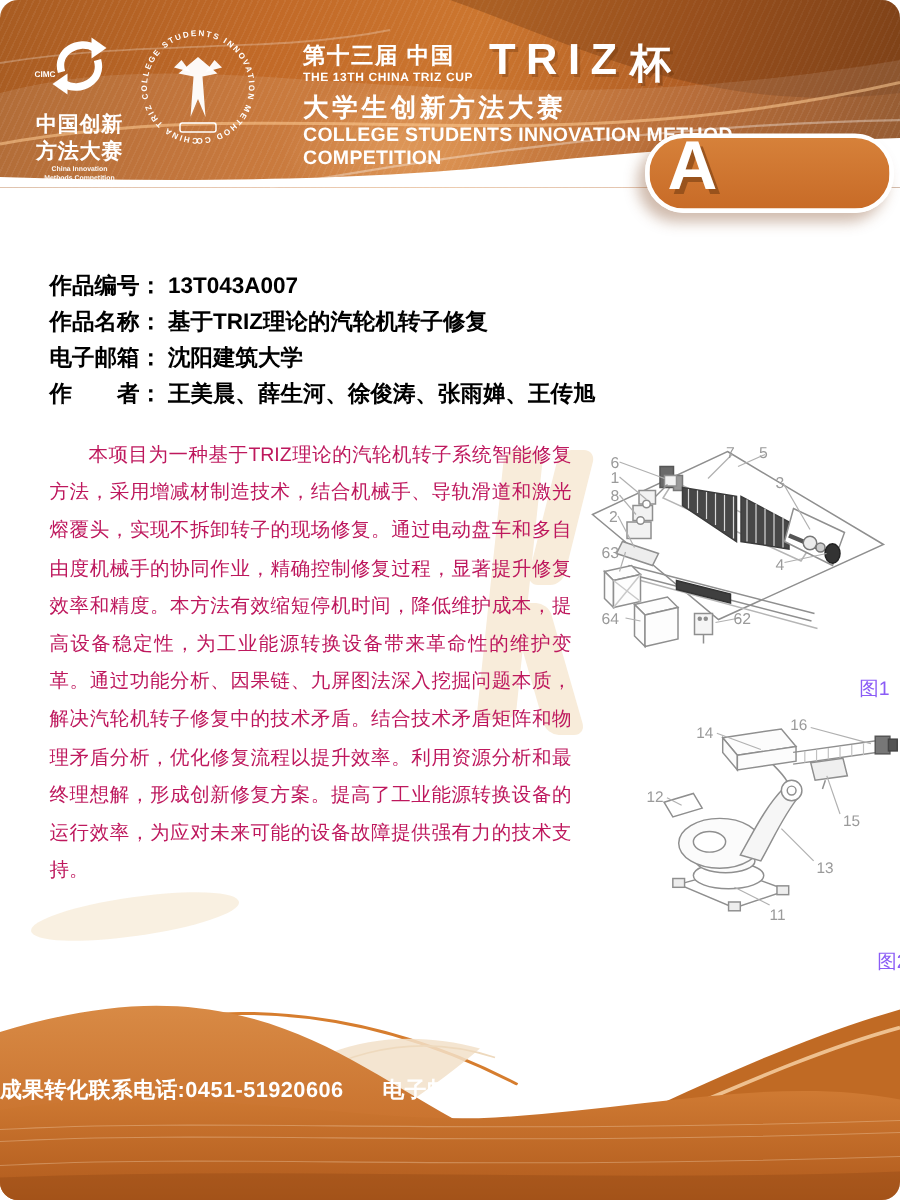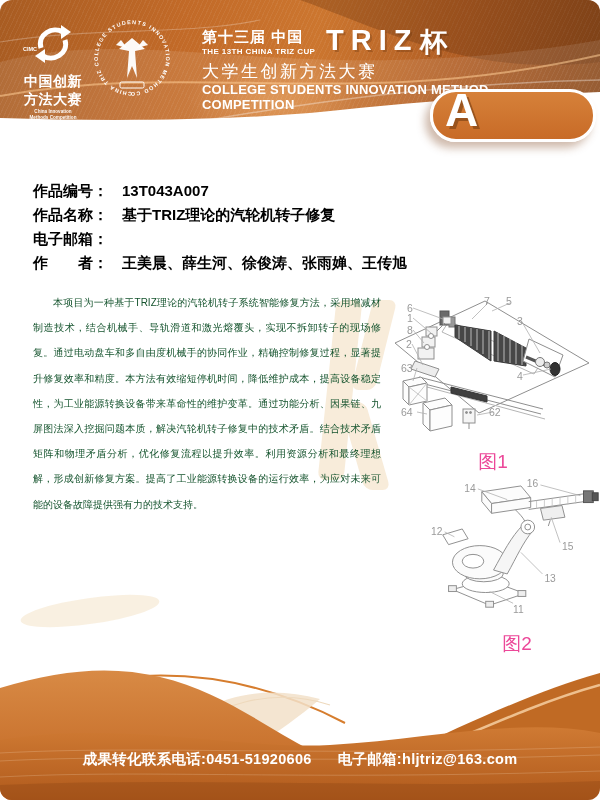--- a/index.html
+++ b/index.html
@@ -28,21 +28,21 @@
   .edition{position:absolute;left:0;top:2px;font-size:15px;font-weight:800;letter-spacing:1px;}
   .cup-en{position:absolute;left:0;top:21px;font-size:8px;font-weight:700;letter-spacing:.4px;}
   .triz-big{
     position:absolute;left:124px;top:-2px;font-size:29px;font-weight:800;
     letter-spacing:7px;text-shadow:2px 2px 0 rgba(110,55,15,.35);
   }
   .cup-cn{
     position:absolute;left:218px;top:-2px;font-size:27px;font-weight:800;
     text-shadow:2px 2px 0 rgba(110,55,15,.45);
   }
-  .event-cn{position:absolute;left:0;top:34px;font-size:17px;font-weight:400;letter-spacing:2.5px;}
+  .event-cn{position:absolute;left:0;top:34px;font-size:17px;font-weight:700;letter-spacing:2.5px;}
   .event-en{position:absolute;left:0;top:56px;font-size:13px;font-weight:700;letter-spacing:.2px;}
   
   .badge{
     position:absolute;left:430px;top:89px;width:160px;height:47px;
     background:linear-gradient(180deg,#d6813a,#c86b27);
     border:3px solid #ffffff;border-radius:26px;
     box-shadow:-5px 6px 9px rgba(120,60,20,.35);
     display:flex;align-items:center;z-index:5;
   }
   .badge-letter{
@@ -54,36 +54,36 @@
   
   .wm{position:absolute;background:#f8ecda;z-index:0;}
   .wm1{left:327px;top:300px;width:26px;height:180px;transform:skewX(-6deg);border-radius:8px;}
   .wm2{left:362px;top:300px;width:24px;height:90px;transform:skewX(-14deg);border-radius:8px;}
   .wm3{left:352px;top:402px;width:26px;height:88px;transform:skewX(16deg);border-radius:8px;}
   .wm4{left:20px;top:598px;width:140px;height:26px;border-radius:50%;transform:rotate(-8deg);opacity:.8;}
   
   .meta{position:absolute;left:33px;top:179px;z-index:2;}
   .meta-row{display:flex;font-size:15px;font-weight:700;color:#000;line-height:24px;}
   .meta-row .lab{white-space:pre;}
-  .meta-row .val{margin-left:14px;}
+  .meta-row .val{margin-left:4px;}
   .abstract{
     position:absolute;left:33px;top:290px;width:348px;z-index:2;
-    font-size:10px;line-height:25.2px;color:#14532d;font-weight:500;
+    font-size:13px;line-height:25.2px;color:#be185d;font-weight:500;
     text-align:justify;text-indent:2em;word-break:break-all;
   }
   
   .figure{position:absolute;z-index:2;}
   .fig1{left:393px;top:281px;width:200px;}
   .fig2{left:390px;top:476px;width:176px;margin-left:39px;}
-  .fig-caption{text-align:center;font-size:19px;color:#ec4899;font-weight:500;margin-top:4px;}
+  .fig-caption{text-align:right;font-size:13px;color:#8b5cf6;font-weight:500;margin-top:4px;}
   .figure svg text{font-family:"Liberation Sans","DejaVu Sans",sans-serif;}
   
   .footer-art{position:absolute;left:0;top:655px;z-index:1;}
   .footer-text{
-    position:absolute;left:0;top:750px;width:600px;text-align:center;z-index:3;
+    position:absolute;left:0;top:717px;width:600px;z-index:3;
     color:#ffffff;font-size:14.5px;font-weight:700;letter-spacing:.3px;
   }
   .footer-text .gap{display:inline-block;width:26px;}
 </style>
 </head>
 <body>
 
 <div class="page">
 
   <div class="header">
@@ -146,20 +146,21 @@
     <div class="meta-row">
       <span class="lab">作品编号：</span>
       <span class="val">13T043A007</span>
     </div>
     <div class="meta-row">
       <span class="lab">作品名称：</span>
       <span class="val">基于TRIZ理论的汽轮机转子修复</span>
     </div>
     <div class="meta-row">
       <span class="lab">电子邮箱：</span>
+      <span class="val">沈阳建筑大学</span>
     </div>
     <div class="meta-row">
       <span class="lab">作　　者：</span>
       <span class="val">王美晨、薛生河、徐俊涛、张雨婵、王传旭</span>
     </div>
   </div>
 
   <div class="abstract">本项目为一种基于TRIZ理论的汽轮机转子系统智能修复方法，采用增减材制造技术，结合机械手、导轨滑道和激光熔覆头，实现不拆卸转子的现场修复。通过电动盘车和多自由度机械手的协同作业，精确控制修复过程，显著提升修复效率和精度。本方法有效缩短停机时间，降低维护成本，提高设备稳定性，为工业能源转换设备带来革命性的维护变革。通过功能分析、因果链、九屏图法深入挖掘问题本质，解决汽轮机转子修复中的技术矛盾。结合技术矛盾矩阵和物理矛盾分析，优化修复流程以提升效率。利用资源分析和最终理想解，形成创新修复方案。提高了工业能源转换设备的运行效率，为应对未来可能的设备故障提供强有力的技术支持。</div>
 
   <div class="figure fig1">

